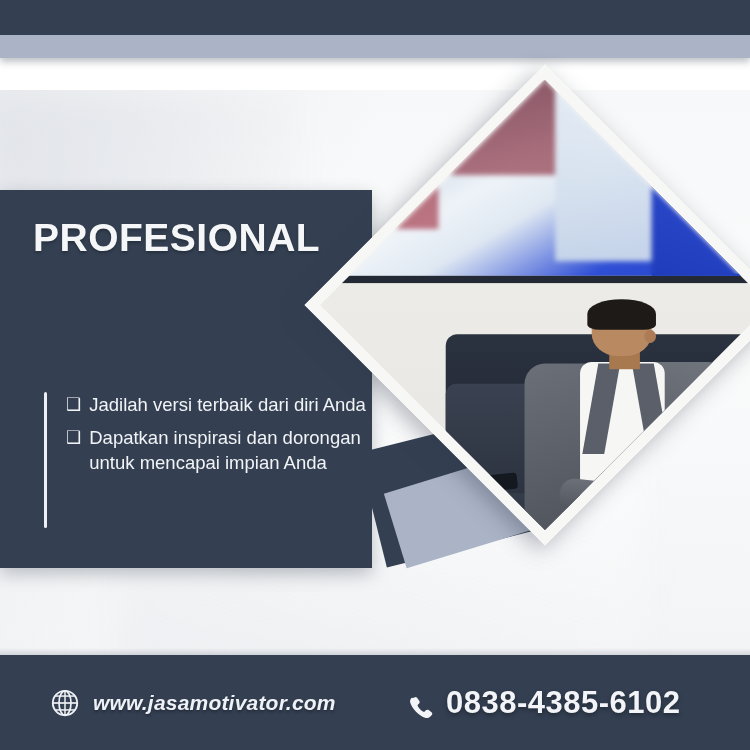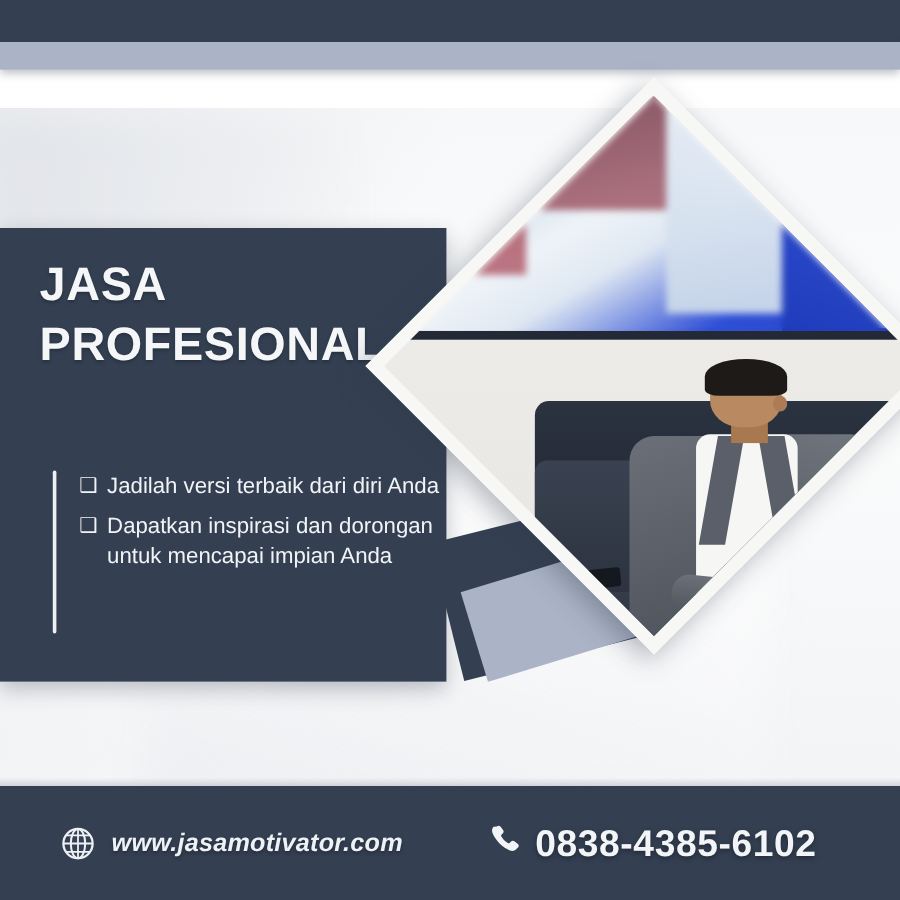--- a/index.html
+++ b/index.html
@@ -105,21 +105,21 @@
   .arm-rest{position:absolute;left:18%;top:66%;width:34%;height:12%;
     background:linear-gradient(180deg,#6b7079,#50555e);border-radius:10px;transform:rotate(6deg);}
   .hand{position:absolute;left:42%;top:68%;width:11%;height:9%;background:#b4855c;border-radius:45%;}
   .trousers{position:absolute;left:26%;top:82%;width:46%;height:20%;
     background:linear-gradient(180deg,#5b6069,#474c55);}
 
   
   .footer{position:absolute;left:0;top:655px;width:750px;height:95px;background:#344052;z-index:12;
     display:flex;align-items:center;}
   .foot-web{position:absolute;left:50px;top:50%;transform:translateY(-50%);display:flex;align-items:center;}
-  .foot-phone{position:absolute;left:408px;top:50%;transform:translateY(-50%);display:flex;align-items:flex-start;}
+  .foot-phone{position:absolute;left:408px;top:50%;transform:translateY(-50%);display:flex;align-items:flex-end;}
   .globe-icon{width:30px;height:30px;margin-right:13px;flex:0 0 auto;}
   .phone-icon{width:27px;height:27px;margin-right:11px;flex:0 0 auto;}
   .web-text{color:#eef1f5;font-size:21px;font-weight:bold;font-style:italic;letter-spacing:.2px;
     text-shadow:0 2px 3px rgba(15,20,30,.5);}
   .phone-text{color:#f2f4f7;font-size:31px;font-weight:bold;letter-spacing:.5px;
     text-shadow:0 2px 4px rgba(15,20,30,.55);}
   .footer-shadow{position:absolute;left:0;top:648px;width:750px;height:9px;z-index:11;
     background:linear-gradient(180deg,rgba(255,255,255,0),rgba(120,130,145,.35));}
 </style>
 </head>
@@ -139,21 +139,20 @@
 
   <div class="fan" style="left:432px;top:150px;width:76px;height:210px;background:#aab4c6;transform:rotate(21deg);box-shadow:0 5px 14px rgba(60,70,88,.3);"></div>
   <div class="fan" style="left:478px;top:140px;width:84px;height:230px;background:#344052;transform:rotate(27deg);box-shadow:0 5px 14px rgba(40,50,66,.35);"></div>
 
   <div class="fan" style="left:370px;top:430px;width:175px;height:118px;background:#344052;transform:rotate(-14deg);"></div>
   <div class="fan" style="left:392px;top:470px;width:150px;height:78px;background:#aab4c6;transform:rotate(-17deg);"></div>
 
   <div class="panel"></div>
 
   <div class="headline">
-    <div>JASA</div>
     <div>PROFESIONAL</div>
   </div>
 
   <div class="rule"></div>
 
   <div class="bullets">
     <div class="bullet">
       <span class="box">❑</span>
       <span class="btext"><span>Jadilah </span><b>versi terbaik</b><span> dari diri Anda</span></span>
     </div>

